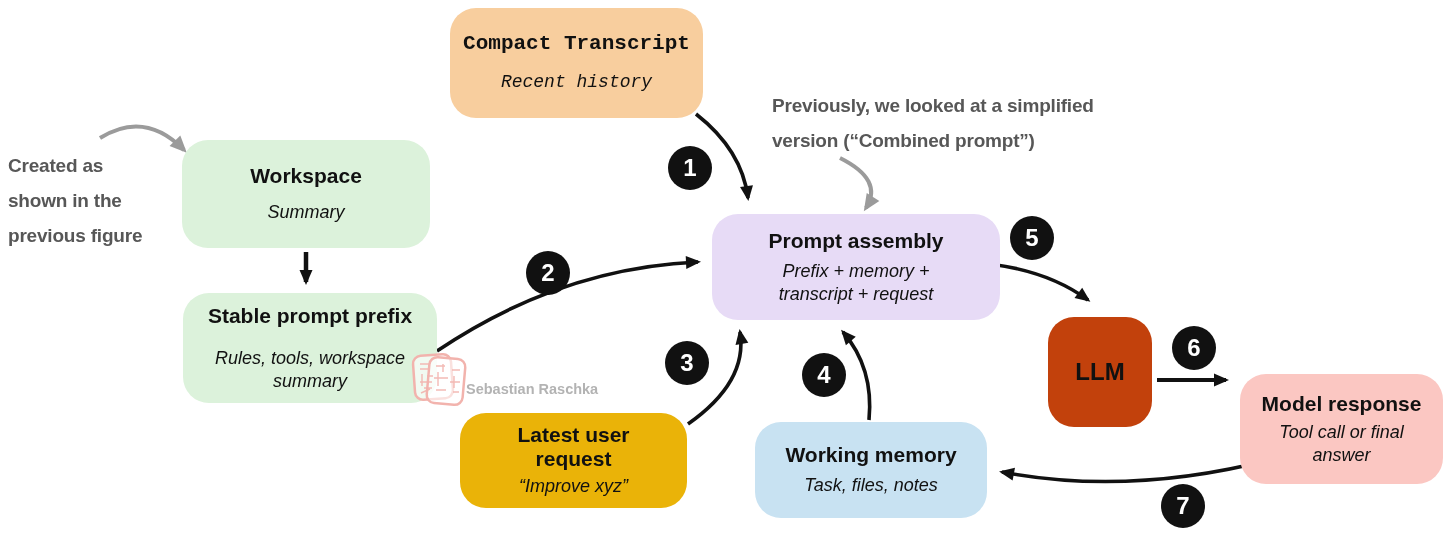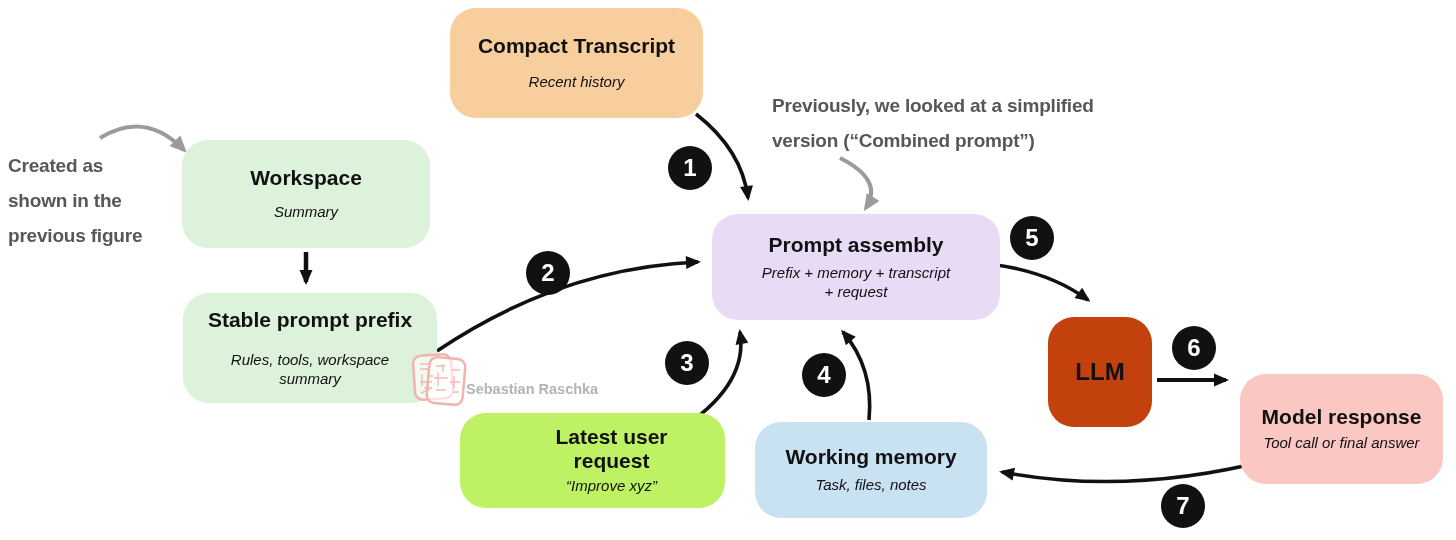--- a/index.html
+++ b/index.html
@@ -14,21 +14,21 @@
   .node{
     position:absolute;
     border-radius:26px;
     display:flex;flex-direction:column;
     align-items:center;justify-content:center;
     gap:11px;
     text-align:center;
     color:#111111;
   }
   .node-title{font-weight:bold;font-size:21px;line-height:1.15;}
-  .node-subtitle{font-style:italic;font-size:15px;line-height:1.25;}
+  .node-subtitle{font-style:italic;font-size:18px;line-height:1.25;}
   #node-compact{left:450px;top:8px;width:253px;height:110px;gap:15px;}
   #node-workspace{left:182px;top:140px;width:248px;height:108px;gap:13px;}
   #node-stable{left:183px;top:293px;width:254px;height:110px;gap:19px;}
   #node-stable .node-subtitle{width:222px;}
   #node-latest{left:460px;top:413px;width:227px;height:95px;gap:4px;}
   #node-latest .node-title{width:150px;}
   #node-assembly{left:712px;top:214px;width:288px;height:106px;gap:7px;}
   #node-assembly .node-subtitle{width:200px;}
   #node-memory{left:755px;top:422px;width:232px;height:96px;gap:7px;}
   #node-llm{left:1048px;top:317px;width:104px;height:110px;}
@@ -87,36 +87,36 @@
     <path d="M 306,252 L 306,282" fill="none" stroke="#111111" stroke-width="4.5" marker-end="url(#ah-black)"></path>
     <path d="M 696,114 Q 742,150 748,198" fill="none" stroke="#111111" stroke-width="3.6" marker-end="url(#ah-black)"></path>
     <path d="M 437,351 Q 560,268 698,262" fill="none" stroke="#111111" stroke-width="3.6" marker-end="url(#ah-black)"></path>
     <path d="M 688,424 Q 748,382 740,332" fill="none" stroke="#111111" stroke-width="3.6" marker-end="url(#ah-black)"></path>
     <path d="M 869,420 Q 874,368 843,332" fill="none" stroke="#111111" stroke-width="3.6" marker-end="url(#ah-black)"></path>
     <path d="M 967,262 Q 1042,266 1088,300" fill="none" stroke="#111111" stroke-width="3.6" marker-end="url(#ah-black)"></path>
     <path d="M 1157,380 L 1226,380" fill="none" stroke="#111111" stroke-width="4" marker-end="url(#ah-black)"></path>
     <path d="M 1342,438 Q 1160,502 1002,472" fill="none" stroke="#111111" stroke-width="3.6" marker-end="url(#ah-black)"></path>
   </svg>
 
-  <div class="node" id="node-compact" style="background-color: rgb(248, 206, 158);">
+  <div class="node" id="node-compact" style="background-color: rgb(248, 206, 158); font-family: Liberation Mono, monospace;">
     <div class="node-title">Compact Transcript</div>
     <div class="node-subtitle">Recent history</div>
   </div>
 
   <div class="node" id="node-workspace" style="background-color: rgb(220, 242, 219);">
     <div class="node-title">Workspace</div>
     <div class="node-subtitle">Summary</div>
   </div>
 
   <div class="node" id="node-stable" style="background-color: rgb(220, 242, 219);">
     <div class="node-title">Stable prompt prefix</div>
     <div class="node-subtitle">Rules, tools, workspace summary</div>
   </div>
 
-  <div class="node" id="node-latest" style="background-color: #bef264; padding-left: 38px;">
+  <div class="node" id="node-latest" style="background-color: #eab308;">
     <div class="node-title">Latest user request</div>
     <div class="node-subtitle">“Improve xyz”</div>
   </div>
 
   <div class="node" id="node-assembly" style="background-color: rgb(231, 219, 246);">
     <div class="node-title">Prompt assembly</div>
     <div class="node-subtitle">Prefix + memory + transcript + request</div>
   </div>
 
   <div class="node" id="node-memory" style="background-color: rgb(200, 226, 242);">

